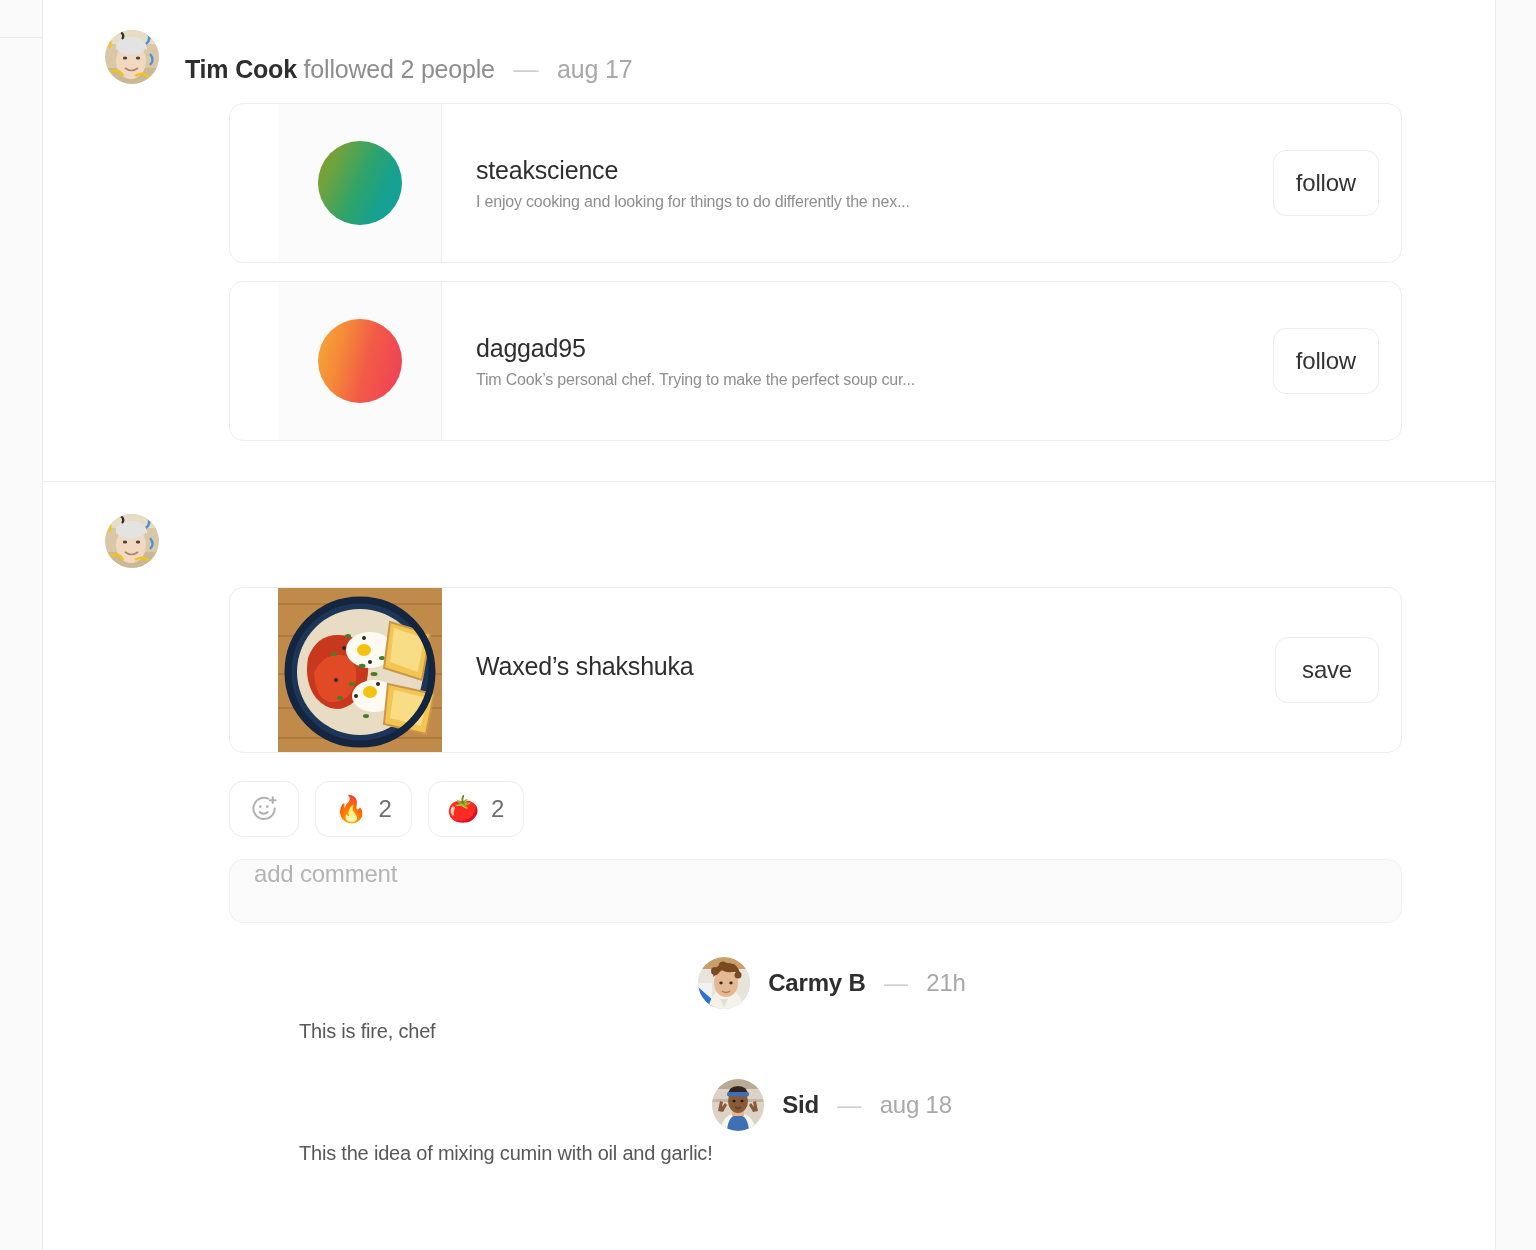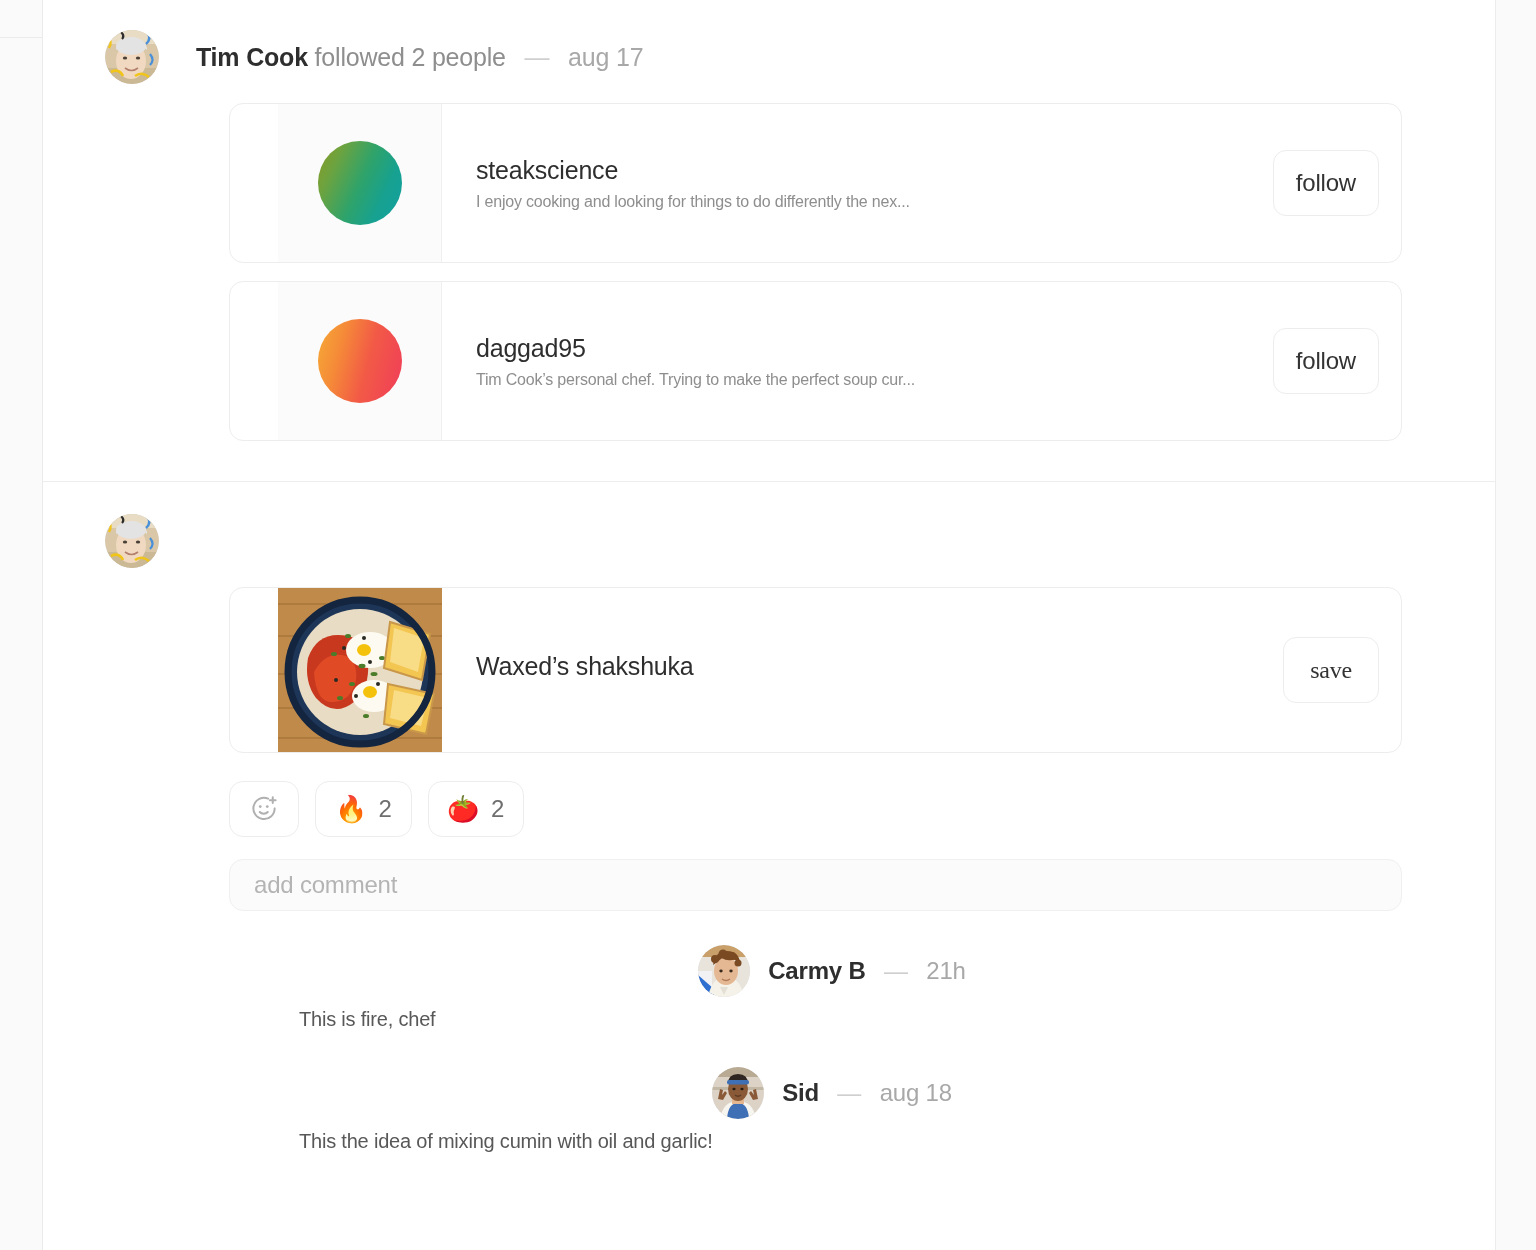--- a/index.html
+++ b/index.html
@@ -59,22 +59,22 @@
   }
   .post + .post { border-top: 1px solid #ededed; }
 
   .post-inner { padding: 30px 60px 30px 62px; }
   .post-follow .post-inner { padding-bottom: 40px; }
   .post-recipe .post-inner { padding-top: 32px; padding-bottom: 20px; }
 
   
   .post-head {
     display: flex;
-    align-items: center;
-    gap: 37px;
+    align-items: flex-end;
+    gap: 26px;
     margin-bottom: 19px;
   }
 
   .avatar {
     width: 54px;
     height: 54px;
     border-radius: 50%;
     flex: 0 0 54px;
     overflow: hidden;
     position: relative;
@@ -171,21 +171,21 @@
     border-radius: 13px;
     font-family: "Liberation Sans", sans-serif;
     font-size: 24px;
     color: #333333;
     letter-spacing: -0.2px;
     cursor: pointer;
     padding: 0 22px;
     height: 66px;
     line-height: 64px;
   }
-  .pill-btn.save { padding: 0 26px; font-family: Liberation Serif, serif; }
+  .pill-btn.save { padding: 0 26px; }
 
   
   .reactions {
     display: flex;
     gap: 16px;
     margin-left: 124px;
     margin-top: 28px;
   }
   .reaction {
     height: 56px;
@@ -208,26 +208,25 @@
     font-family: "Liberation Sans", sans-serif;
     letter-spacing: -0.2px;
   }
   .smiley-icon { width: 30px; height: 30px; display: block; }
 
   
   .comment-input {
     margin-left: 124px;
     margin-right: 33px;
     margin-top: 22px;
-    height: 52px;
+    height: 64px;
     border: 1px solid #f0f0f0;
     border-radius: 14px;
     background: #fbfbfb;
     display: flex;
-    align-items: center;
     padding: 0 24px;
     cursor: text;
   }
   .comment-input-placeholder {
     font-size: 24px;
     color: #b4b4b4;
     letter-spacing: -0.2px;
   }
 
   

